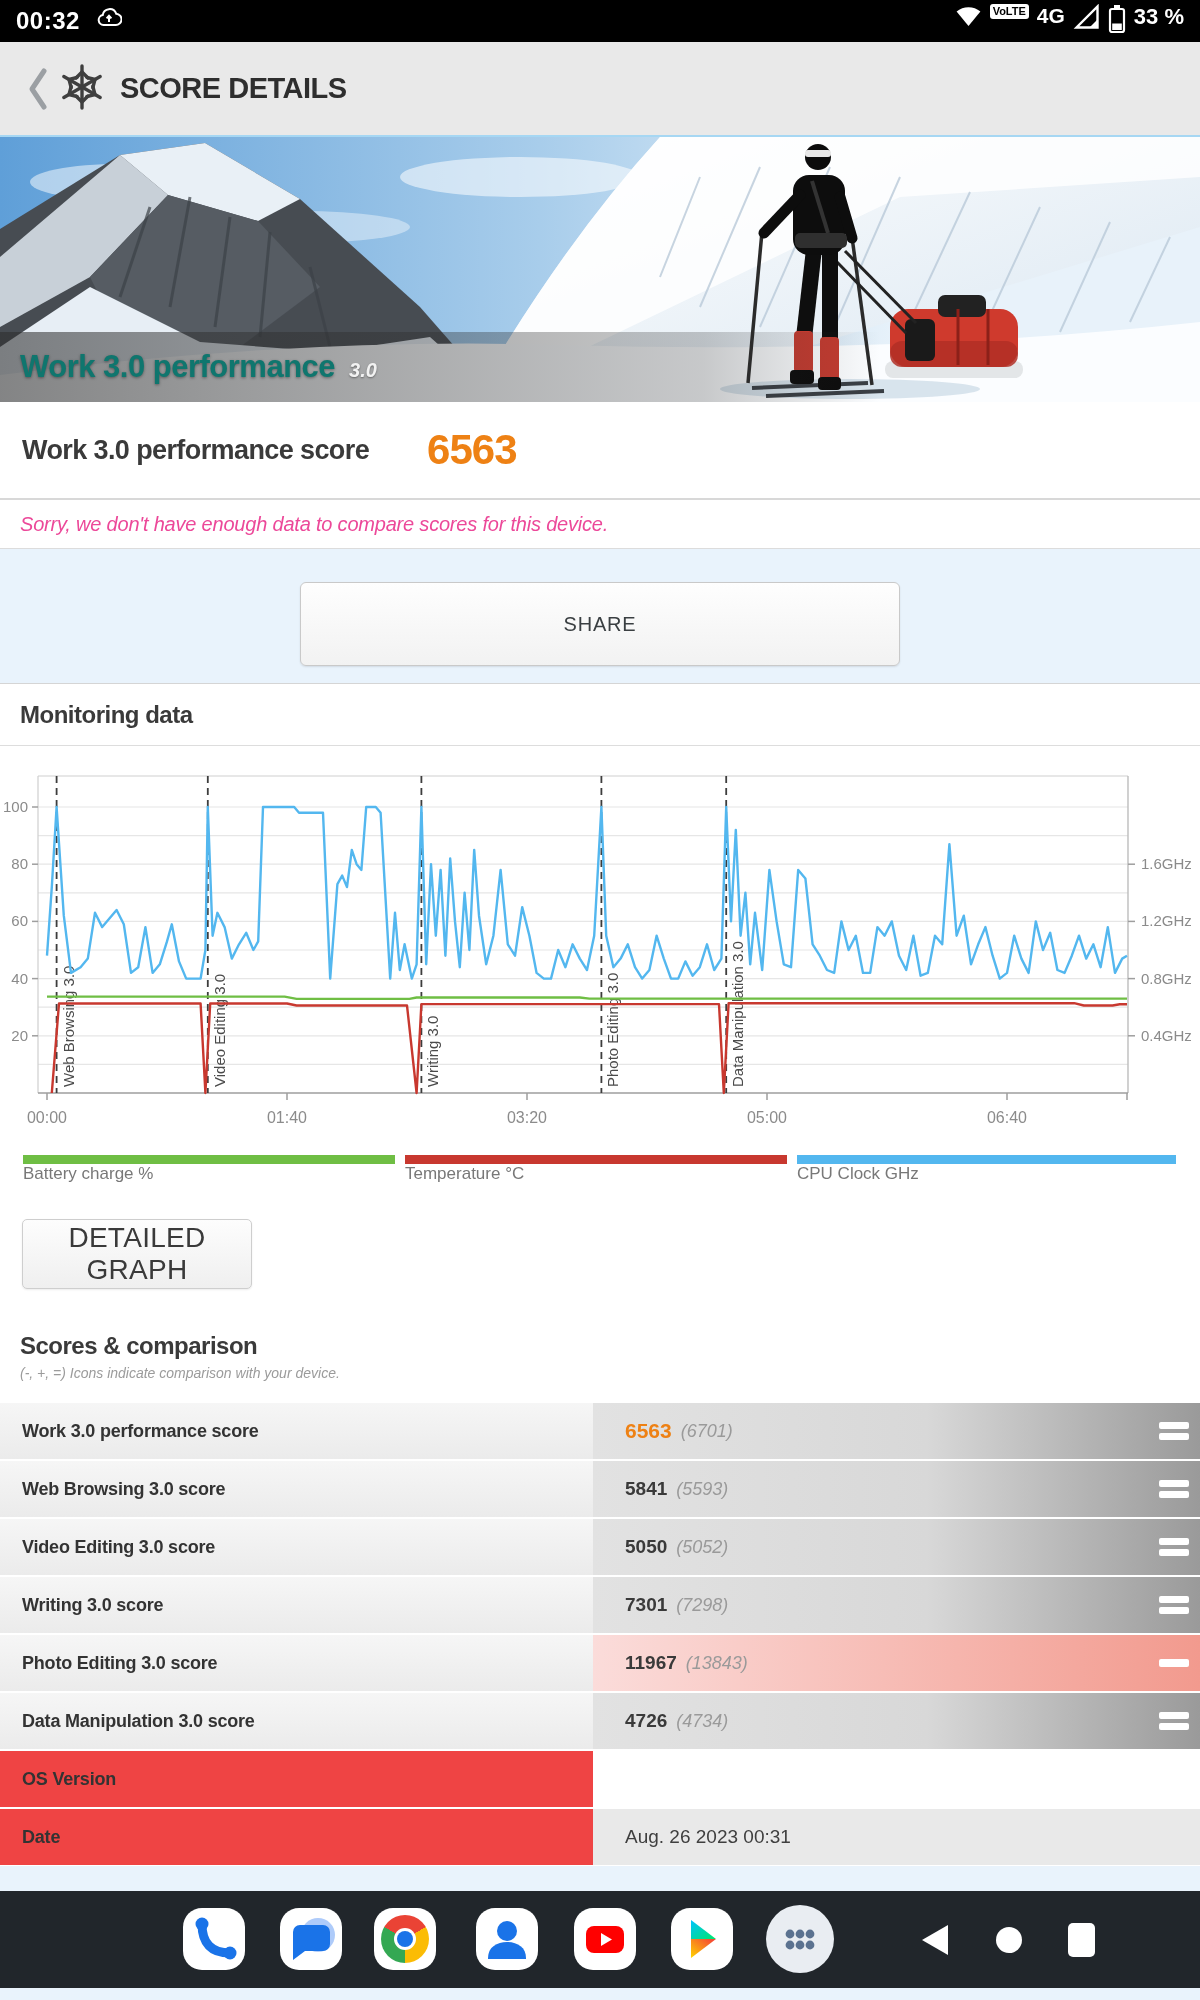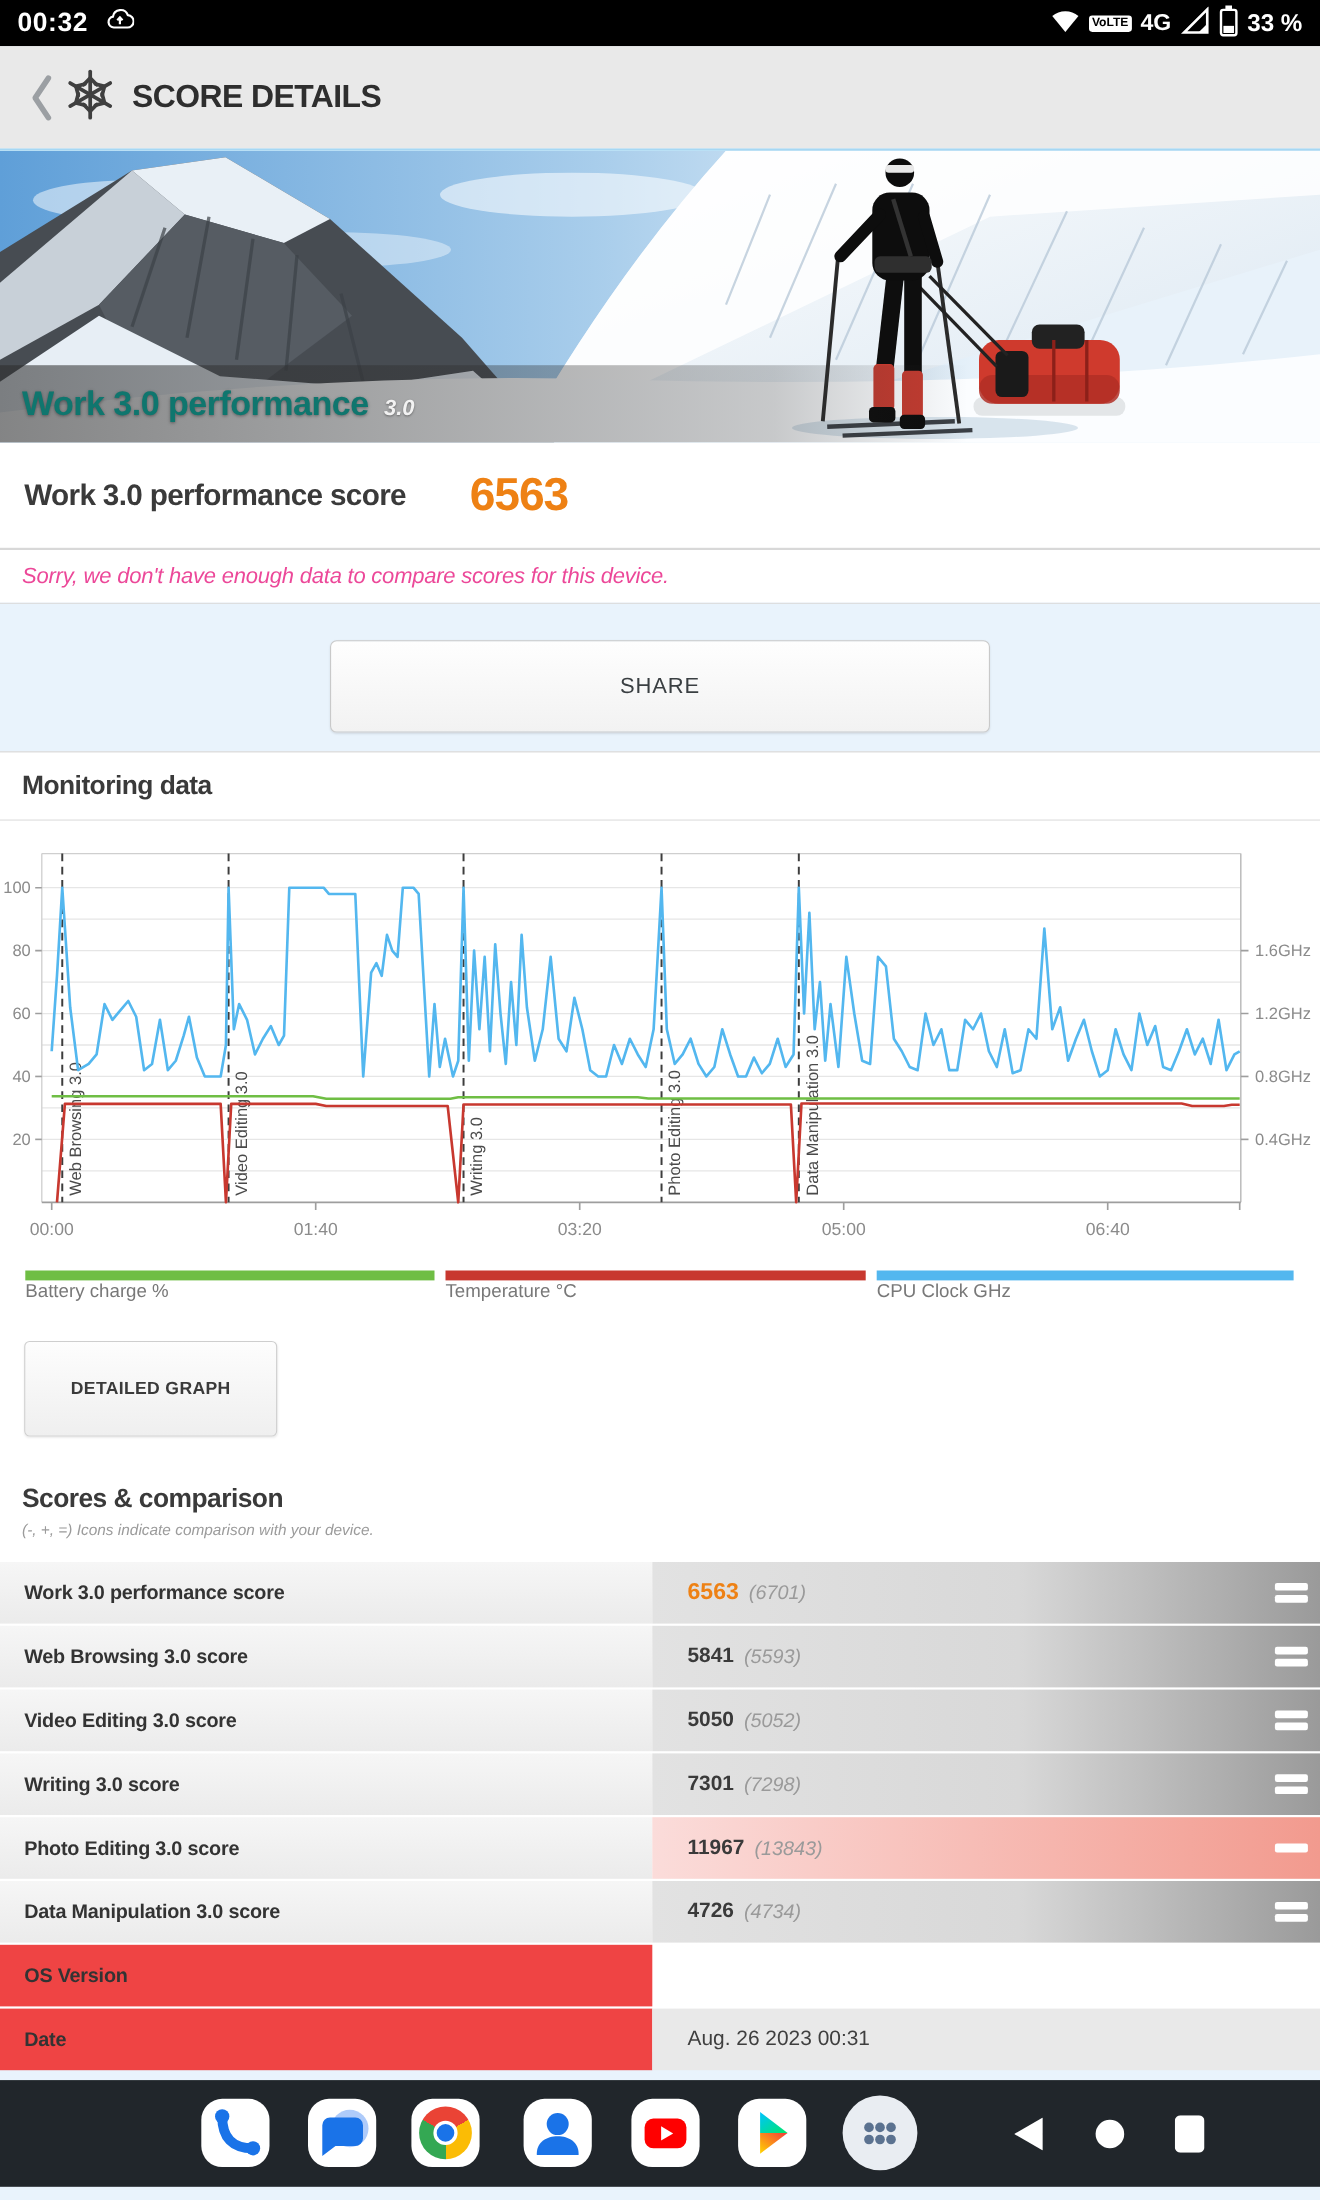--- a/index.html
+++ b/index.html
@@ -2,21 +2,21 @@
 <html><head>
 <meta charset="utf-8">
 <style>
   *{margin:0;padding:0;box-sizing:border-box}
   html,body{background:#777}
   #app{position:relative;width:1200px;height:2000px;margin:0 auto;overflow:hidden;
        background:#e9f3fc;font-family:"Liberation Sans","DejaVu Sans",sans-serif}
   
   .statusbar{height:42px;background:#000;display:flex;align-items:center;padding:0 16px;color:#fff}
   .sb-time{font-size:24px;font-weight:700;letter-spacing:.5px;margin-right:16px}
-  .sb-right{margin-left:auto;display:flex;align-items:center;gap:8px}
+  .sb-right{margin-left:auto;display:flex;align-items:flex-start;gap:8px}
   .volte-badge{background:#fff;color:#000;font-size:11px;font-weight:700;border-radius:3px;padding:2px 3px;line-height:1}
   .sb-net{font-size:21px;font-weight:600}
   .sb-batt-text{font-size:22px;font-weight:600}
   
   .appbar{height:93px;background:#e9e9e9;display:flex;align-items:center;padding:0 28px}
   .appbar-title{font-size:29px;font-weight:600;color:#2e2e2e;letter-spacing:-.5px;margin-left:14px}
   .back-chip{display:flex;align-items:center}
   .snowflake{margin-left:8px}
   
   .hero{position:relative;height:267px;border-top:2px solid #a6d7f3;overflow:hidden}
@@ -34,22 +34,22 @@
   
   .sharearea{height:135px;background:#e9f3fc;border-top:1px solid #dcdcdc;padding-top:33px}
   .share-btn{display:block;width:600px;height:84px;margin:0 auto;background:linear-gradient(#fefefe,#f2f2f2);
              border:1px solid #c9c9c9;border-radius:6px;font-size:20px;color:#3a3f42;letter-spacing:.8px;
              font-family:inherit;box-shadow:0 1px 2px rgba(0,0,0,.10);cursor:pointer}
   
   .card{background:#fff;height:1183px;border-top:1px solid #d5d5d5}
   .card-h{height:62px;line-height:61px;padding-left:20px;border-bottom:1px solid #ddd;
           font-size:24px;font-weight:700;color:#3a3a3a;letter-spacing:-.5px}
   #chart{display:block}
-  .detail-btn{display:block;margin:30px 0 0 22px;width:230px;height:87px;background:linear-gradient(#fdfdfd,#efefef);
-              border:1px solid #cecece;border-radius:5px;font-size:16px;font-weight:700;color:#3a3a3a;
+  .detail-btn{display:block;margin:30px 0 0 22px;width:230px;height:70px;background:linear-gradient(#fdfdfd,#efefef);
+              border:1px solid #cecece;border-radius:5px;font-size:28px;font-weight:400;color:#3a3a3a;
               letter-spacing:.3px;font-family:inherit;box-shadow:0 1px 2px rgba(0,0,0,.08);cursor:pointer}
   .scores-h{margin:44px 0 0 20px;font-size:24px;font-weight:700;color:#3a3a3a;letter-spacing:-.5px;line-height:26px}
   .scores-sub{margin:6px 0 0 20px;font-size:14px;font-style:italic;color:#9b9b9b;line-height:16px}
   
   #scoreTable{margin-top:22px}
   .trow{display:flex;height:56px;margin-bottom:2px;position:relative}
   .tlabel{width:593px;background:linear-gradient(#f6f6f6,#ebebeb);line-height:56px;padding-left:22px;
           font-size:18px;font-weight:700;color:#333;letter-spacing:-.2px}
   .tval{flex:1;display:flex;align-items:center;padding-left:32px;
         background:linear-gradient(to right,#e2e2e2,#d8d8d8 55%,#9a9a9a)}

